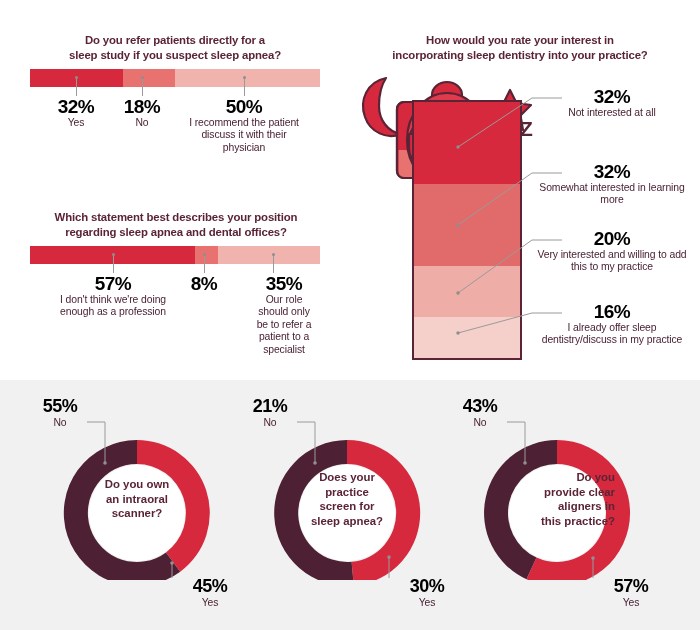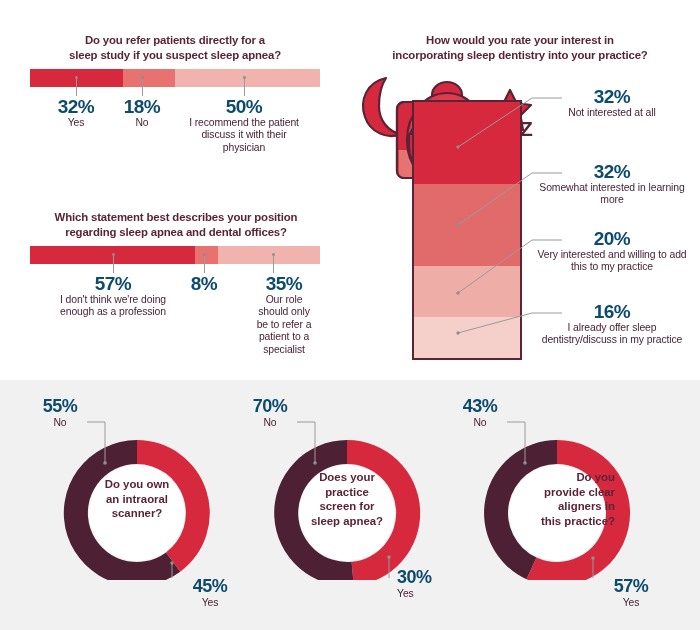--- a/index.html
+++ b/index.html
@@ -18,21 +18,21 @@
     font-weight: bold;
     font-size: 11.4px;
     line-height: 14.5px;
     color: #5B2436;
     letter-spacing: -0.15px;
   }
   .pct {
     font-weight: bold;
     font-size: 19px;
     line-height: 21px;
-    color: #0c4a6e;
+    color: #000000;
     letter-spacing: -0.5px;
   }
   .cap {
     font-size: 10.4px;
     line-height: 12.4px;
     color: #4A2234;
     letter-spacing: -0.1px;
   }
 
   
@@ -277,24 +277,24 @@
         <circle cx="147" cy="177" r="1.8" fill="#8E8E8E"></circle>
         <line x1="147" y1="177" x2="147" y2="198" stroke="#9A9A9A" stroke-width="1"></line>
       </svg>
       <div class="donut-title" style="left:47px; top:90px; width:116px;">
         <div>Does your</div>
         <div>practice</div>
         <div>screen for</div>
         <div>sleep apnea?</div>
       </div>
       <div class="donut-lbl" style="left:-2px; top:16px; width:60px; text-align:center;">
-        <div class="pct">70%</div>
+        <div class="pct">21%</div>
         <div class="cap">No</div>
       </div>
-      <div class="donut-lbl" style="left:155px; top:187px; width:60px; ">
+      <div class="donut-lbl" style="left:155px; top:196px; width:60px; text-align:center;">
         <div class="pct">30%</div>
         <div class="cap">Yes</div>
       </div>
     </div>
 
     <div class="donut-wrap" style="left:452px; top:0;">
       <svg width="210" height="200" viewBox="0 0 210 200">
 
         <path d="M105 60 A 73 73 0 1 1 74.5 199.3 L 84.5 177.5 A 49 49 0 1 0 105 84 Z" fill="#D6293E"></path>
 

